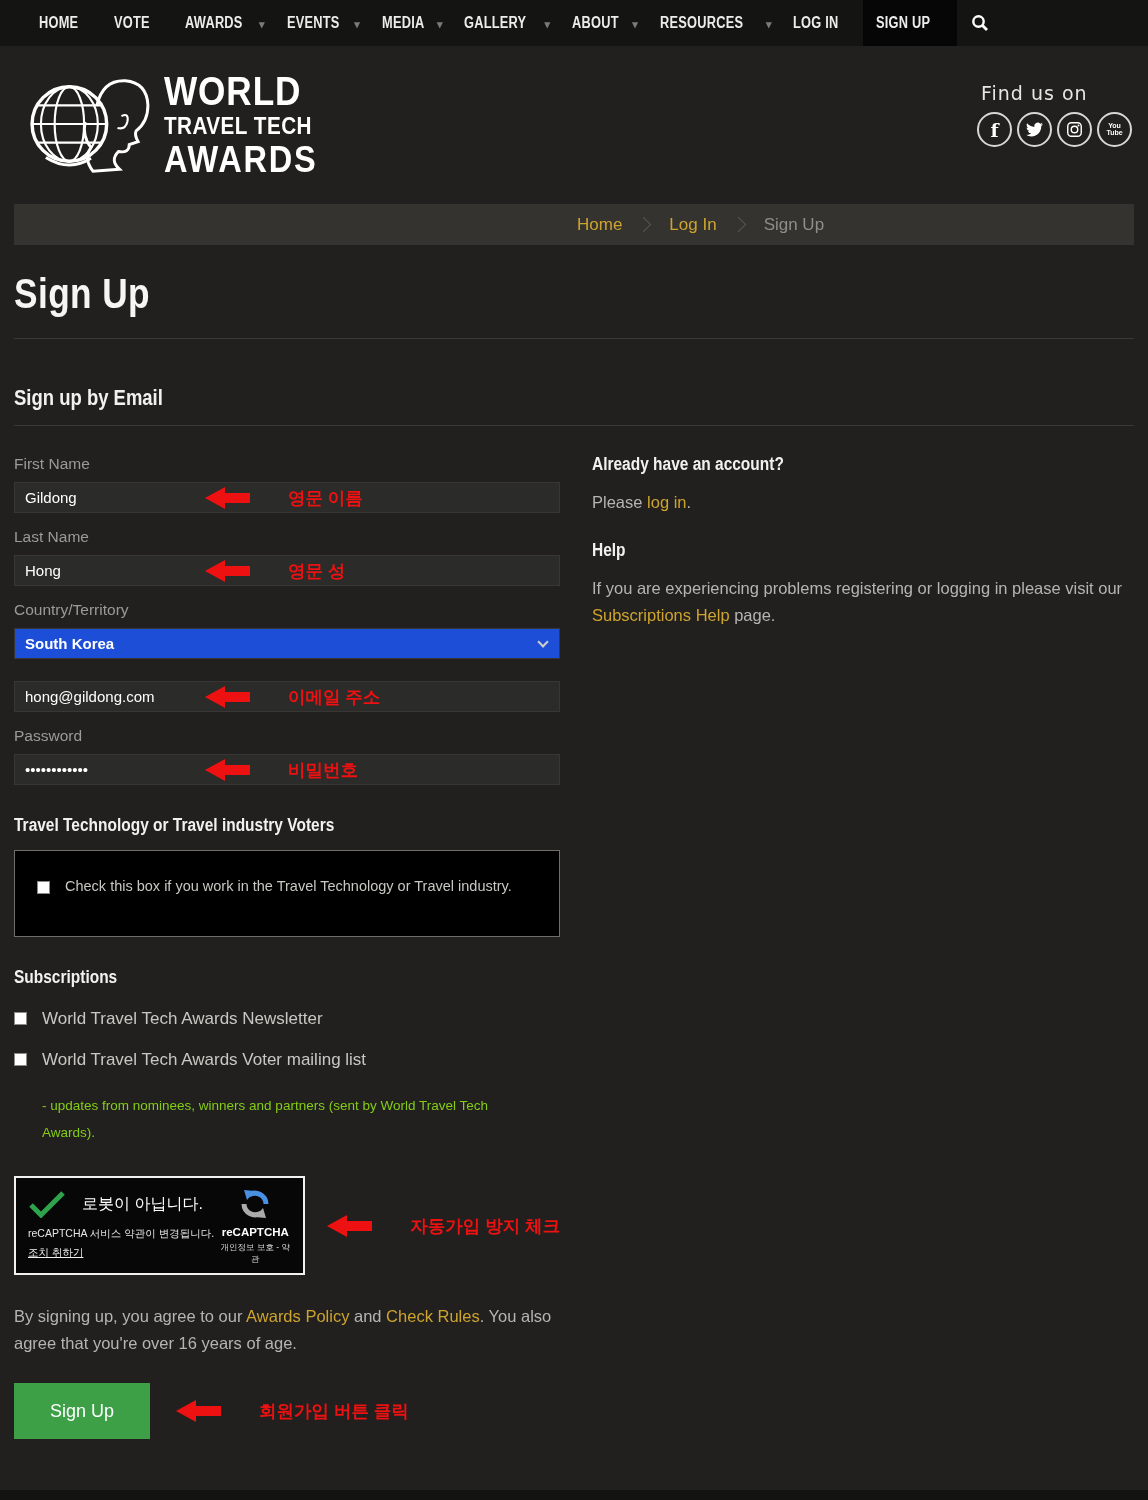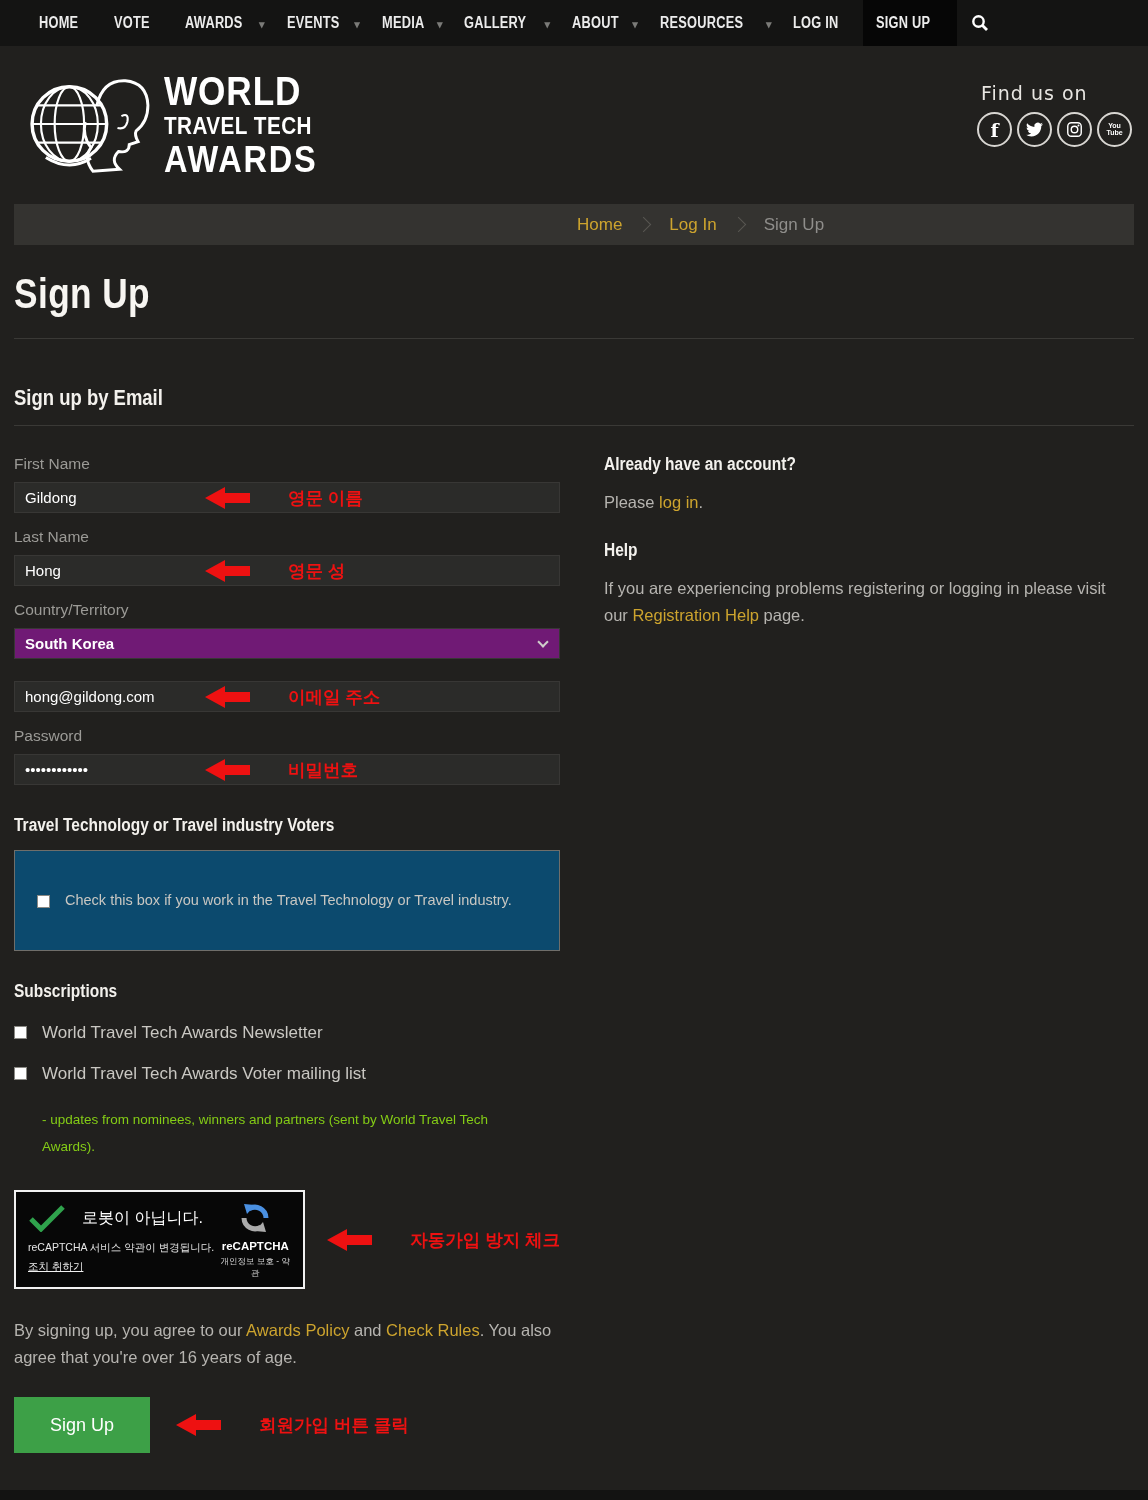--- a/index.html
+++ b/index.html
@@ -44,51 +44,51 @@
 
   
   .page-title { color:#f7f5f1; font-size:43px; font-weight:bold; margin:24px 14px 20px;
                 transform:scaleX(.82); transform-origin:left; letter-spacing:.5px; }
   .hr { border:none; border-top:1px solid #3a3936; margin:0 14px; }
 
   .section-head { color:#f3f1ed; font-size:22px; font-weight:bold; margin:46px 14px 14px;
                   transform:scaleX(.84); transform-origin:left; }
 
   
-  .columns { display:flex; gap:44px; margin:14px 14px 0; }
+  .columns { display:flex; gap:32px; margin:14px 14px 0; }
   .col-left { width:546px; flex:none; }
   .col-right { flex:1; }
 
   
   .f-label { color:#9b9a96; font-size:15.5px; margin:15px 0 9px; }
   .input-wrap { position:relative;border-radius:10px; }
   .txt-input { width:100%; height:31px; background:#2b2b29; border:1px solid #383735; color:#fff;
                font-size:15px; padding:0 10px; font-family:"Liberation Sans", sans-serif; }
-  .select-box { width:100%; height:31px; background:#701a75; border:1px solid #383735; color:#fff;
+  .select-box { width:100%; height:31px; background:#1d4ed8; border:1px solid #383735; color:#fff;
                 display:flex; align-items:center; justify-content:space-between; padding:0 12px 0 10px;
                 cursor:pointer; }
   .select-val { font-size:15px; font-weight:bold; }
   .select-chev { width:8px; height:8px; border-left:2px solid #cfcecb; border-bottom:2px solid #cfcecb;
                  transform:rotate(-45deg); margin-top:-4px; }
   .gap-lg { height:22px; }
 
   
   .annot { position:absolute; left:191px; top:50%; transform:translateY(-50%); display:flex;
            align-items:center; pointer-events:none; }
   .red-arrow { display:flex; align-items:center; }
   .red-arrow .tip { width:0; height:0; border-top:11px solid transparent; border-bottom:11px solid transparent;
                     border-right:20px solid #ee1111; }
   .red-arrow .shaft { width:25px; height:10px; background:#ee1111; }
   .annot-label { color:#ee1111; font-weight:bold; font-size:17.5px; margin-left:38px; white-space:nowrap; }
 
   
   .sub-head { color:#f3f1ed; font-size:18px; font-weight:bold; margin-top:30px;
               transform:scaleX(.86); transform-origin:left; }
-  .voters-box { margin-top:14px; border:1px solid #6f6e6a; padding:41px 22px 42px; display:flex;
-                gap:15px; align-items:flex-start; background:#0c4a6e; }
+  .voters-box { margin-top:14px; border:1px solid #6f6e6a; padding:27px 22px 42px; display:flex;
+                gap:15px; align-items:flex-start; background:#000000; }
   .cbx { width:13px; height:13px; background:#fff; border:1px solid #8a8984; flex:none; margin-top:3px;
          cursor:pointer; }
   .voters-text { color:#c9c7c2; font-size:14.5px; }
 
   .intro-text { color:#b6b4b0; font-size:16.5px; margin-top:14px; }
   .cb-row { display:flex; gap:15px; align-items:flex-start; margin-top:21px; }
   .cb-label { color:#c9c7c2; font-size:17px; cursor:pointer; }
   .cb-note { color:#84cc16; font-size:13.5px; margin:22px 0 0 28px; line-height:2; width:500px; }
 
   
@@ -354,18 +354,18 @@
           <span class="annot-label">회원가입 버튼 클릭</span>
         </div>
       </div>
 
     </div>
 
     <div class="col-right">
       <h3 class="aside-head">Already have an account?</h3>
       <p class="aside-p"><span>Please </span><span class="gold-link">log in</span><span>.</span></p>
       <h3 class="aside-head aside-help-head">Help</h3>
-      <p class="aside-p"><span>If you are experiencing problems registering or logging in please visit our </span><span class="gold-link">Registration Help</span><span> page.</span></p>
+      <p class="aside-p"><span>If you are experiencing problems registering or logging in please visit our </span><span class="gold-link">Subscriptions Help</span><span> page.</span></p>
     </div>
   </div>
 
   <div class="footer-strip"></div>
 </div>
 
 </body></html>

